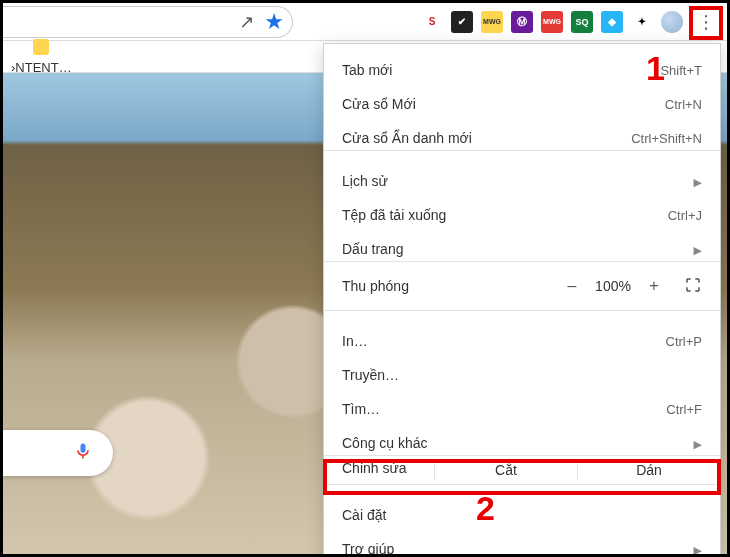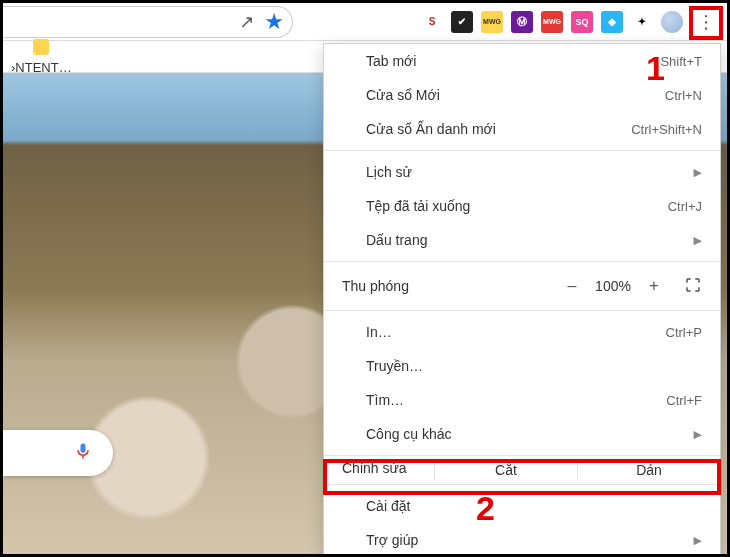--- a/index.html
+++ b/index.html
@@ -31,21 +31,21 @@
       linear-gradient(180deg,#9fc7e0 0%,#7aa9c9 14%,#6f6145 15%,#8c7a54 45%,#b9ab8e 60%,#d3c6ad 100%);
     background-blend-mode:normal;
   }
 
   
   .pill{position:absolute;left:0;bottom:78px;height:46px;width:110px;background:#fff;border-radius:0 40px 40px 0;box-shadow:0 1px 4px rgba(0,0,0,.25);display:flex;align-items:center;justify-content:flex-end;padding-right:20px;}
   .mic svg{width:20px;height:20px;}
 
   
   .menu{position:absolute;top:40px;right:6px;width:398px;background:#fff;border:1px solid #d0d0d0;box-shadow:0 4px 16px rgba(0,0,0,.18);font-size:14px;color:#333;z-index:20;}
-  .mi{display:flex;align-items:center;height:34px;padding:0 18px;cursor:pointer;margin-left:24px;}
+  .mi{display:flex;align-items:flex-end;height:34px;padding:0 18px;cursor:pointer;}
   .mi .lbl{flex:1;}
   .mi .sc{color:#666;font-size:13px;}
   .mi .tri{color:#888;font-size:11px;}
   .sep{height:1px;background:#e3e3e3;margin:4px 0;}
   .zoomrow{display:flex;align-items:center;height:40px;padding:0 18px;}
   .zoomrow .lbl{flex:1;}
   .zoomrow .btn{width:32px;text-align:center;color:#555;cursor:pointer;font-size:16px;}
   .zoomrow .pct{width:50px;text-align:center;}
   .zoomrow .full{margin-left:14px;cursor:pointer;}
   .editrow{display:flex;align-items:flex-start;height:20px;}
@@ -64,21 +64,21 @@
   <div class="urlbox">
     <span class="share">↗</span>
     <span class="star">★</span>
   </div>
   <div class="exts" id="exts">
         <div class="ext" style="background: rgb(255, 255, 255); color: rgb(198, 40, 40);">S</div>
         <div class="ext" style="background: rgb(34, 34, 34); color: rgb(255, 255, 255);">✔</div>
         <div class="ext" style="background: rgb(255, 213, 79); color: rgb(51, 51, 51); font-size: 7px;">MWG</div>
         <div class="ext" style="background: rgb(106, 27, 154); color: rgb(255, 255, 255);">Ⓜ</div>
         <div class="ext" style="background: rgb(229, 57, 53); color: rgb(255, 255, 255); font-size: 7px;">MWG</div>
-        <div class="ext" style="background: #ec4899; color: rgb(255, 255, 255); font-size: 9px;">SQ</div>
+        <div class="ext" style="background: #15803d; color: rgb(255, 255, 255); font-size: 9px;">SQ</div>
         <div class="ext" style="background: rgb(41, 182, 246); color: rgb(255, 255, 255);">◆</div>
         <div class="ext" style="background: rgb(255, 255, 255); color: rgb(0, 0, 0);">✦</div>
         <div class="avatar"></div>
         <div class="kebab">⋮</div>
       </div>
 </div>
 
 <div class="bmbar" id="bmbar">
       <div class="bm">
         <span class="bmico "></span>

